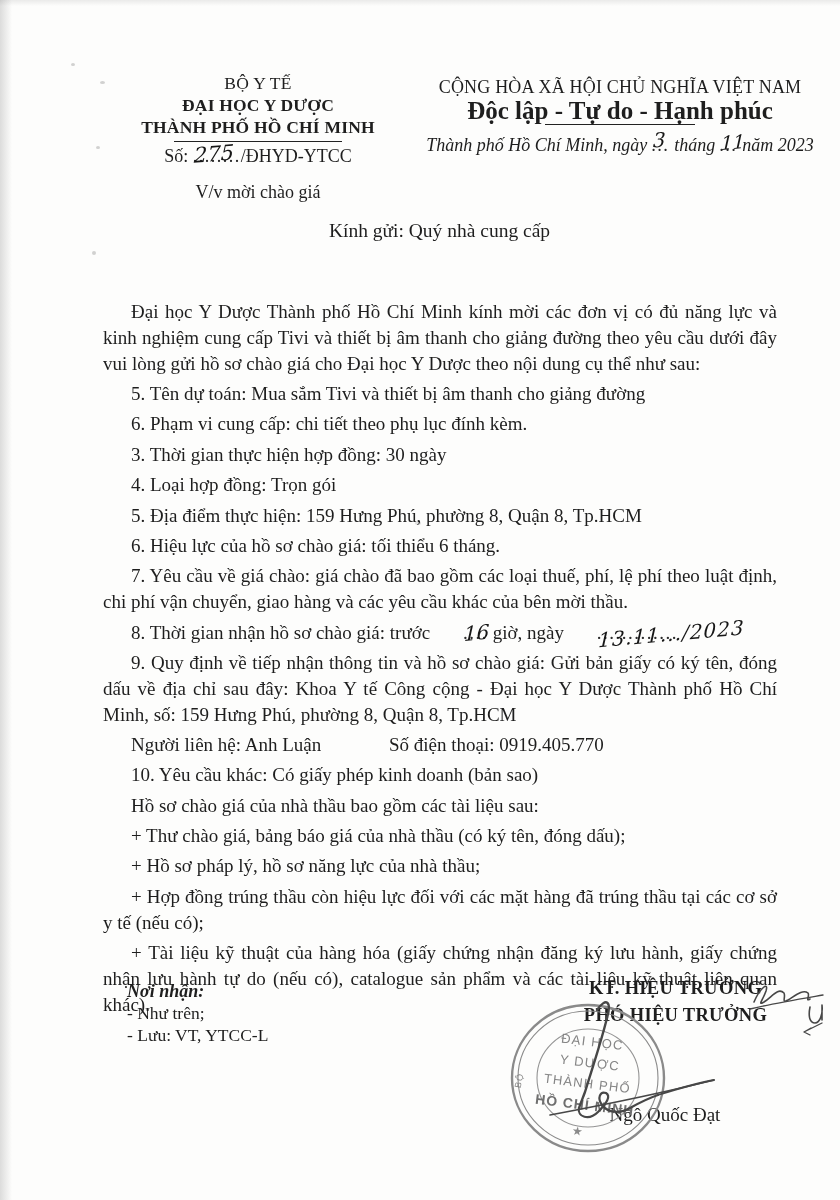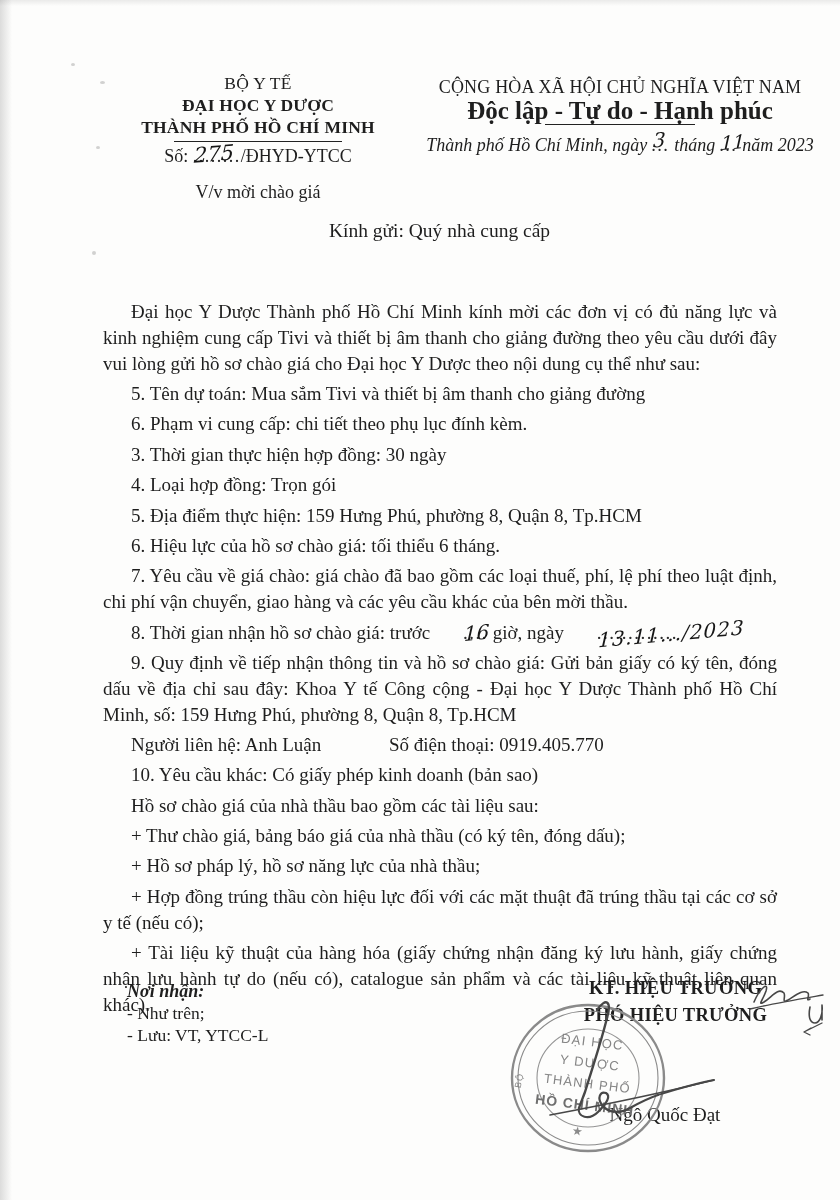--- a/index.html
+++ b/index.html
@@ -118,21 +118,21 @@
       <span class="fill"><span class="dots">.............</span><span class="hw hw-date2">13.11.../2023</span></span>
     </p>
     <p class="para">9. Quy định về tiếp nhận thông tin và hồ sơ chào giá: Gửi bản giấy có ký tên, đóng dấu về địa chỉ sau đây: Khoa Y tế Công cộng - Đại học Y Dược Thành phố Hồ Chí Minh, số: 159 Hưng Phú, phường 8, Quận 8, Tp.HCM</p>
     <p class="para contact-line">
       <span class="contact-a">Người liên hệ: Anh Luận</span><span>Số điện thoại: 0919.405.770</span>
     </p>
     <p class="para">10. Yêu cầu khác: Có giấy phép kinh doanh (bản sao)</p>
     <p class="para">Hồ sơ chào giá của nhà thầu bao gồm các tài liệu sau:</p>
     <p class="para">+ Thư chào giá, bảng báo giá của nhà thầu (có ký tên, đóng dấu);</p>
     <p class="para">+ Hồ sơ pháp lý, hồ sơ năng lực của nhà thầu;</p>
-    <p class="para">+ Hợp đồng trúng thầu còn hiệu lực đối với các mặt thuật đã trúng thầu tại các cơ sở y tế (nếu có);</p>
+    <p class="para">+ Hợp đồng trúng thầu còn hiệu lực đối với các mặt hàng đã trúng thầu tại các cơ sở y tế (nếu có);</p>
     <p class="para">+ Tài liệu kỹ thuật của hàng hóa (giấy chứng nhận đăng ký lưu hành, giấy chứng nhận lưu hành tự do (nếu có), catalogue sản phẩm và các tài liệu kỹ thuật liên quan khác).</p>
   </div>
 
   <div class="recipients">
     <div class="rec-label">Nơi nhận:</div>
     <div class="rec-item">- Như trên;</div>
     <div class="rec-item">- Lưu: VT, YTCC-L</div>
   </div>
 
   <div class="sig-block">

